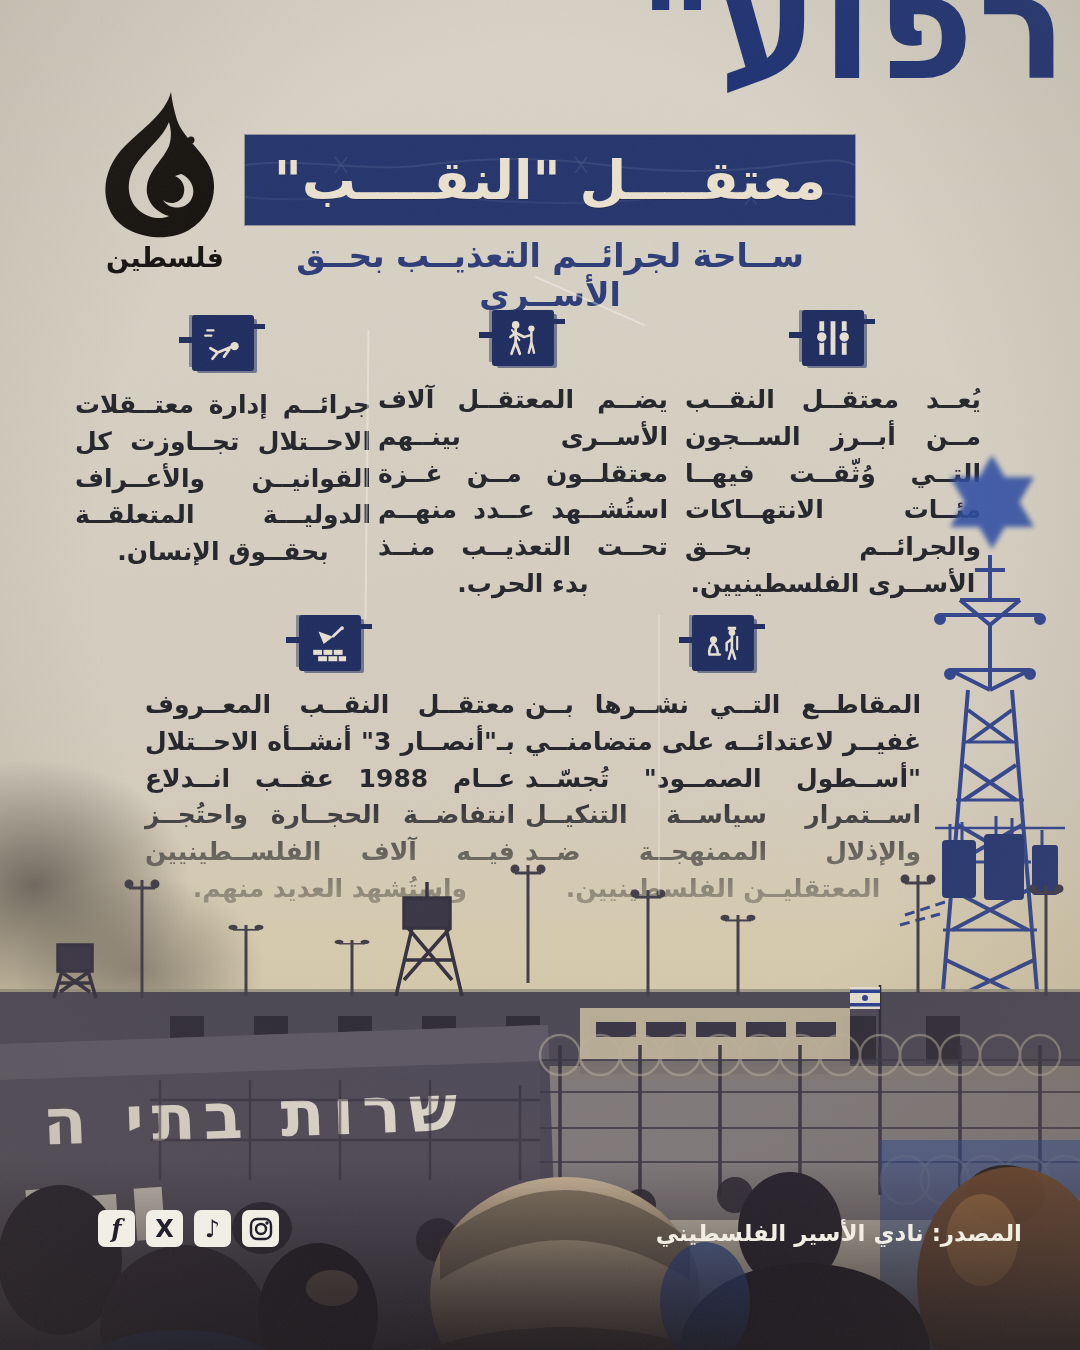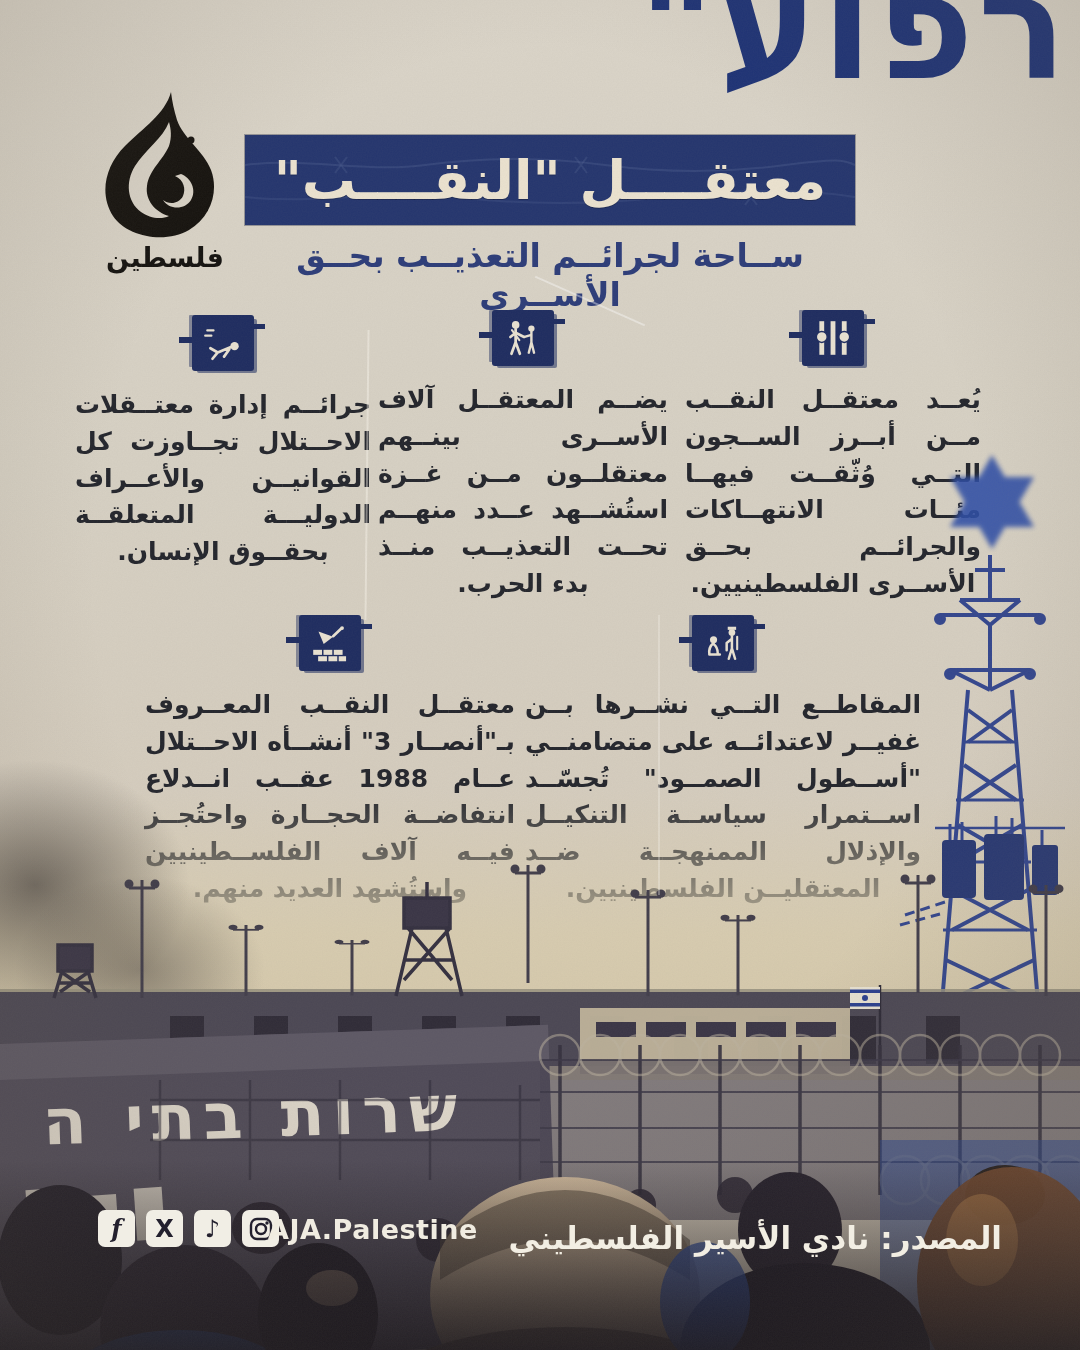--- a/index.html
+++ b/index.html
@@ -63,21 +63,21 @@
     background:radial-gradient(ellipse 75% 70% at 50% 42%,rgba(0,0,0,0) 55%,rgba(95,85,70,.22) 100%);}
   
   .footer{position:absolute;left:0;top:1204px;width:1080px;height:60px;z-index:6;}
   .social-row{position:absolute;left:98px;top:6px;display:flex;gap:11px;}
   .social-box{
     width:37px;height:37px;background:#f1eee5;border-radius:7px;
     display:flex;align-items:center;justify-content:center;color:#23202e;
     font-weight:800;font-size:24px;line-height:1;
   }
   .handle{position:absolute;left:268px;top:10px;color:#f0ece1;font-size:27px;font-weight:800;letter-spacing:.5px;}
-  .source{position:absolute;right:78px;top:16px;direction:rtl;color:#f2eee3;font-size:31px;font-weight:700;}
+  .source{position:absolute;right:58px;top:16px;direction:rtl;color:#f2eee3;font-size:23px;font-weight:700;}
 </style>
 </head>
 <body>
 
 <div class="poster">
 
   <div class="hebrew-top">"עופר</div>
 
   <div class="logo-wrap">
     <svg width="160" height="150" viewBox="0 0 160 150">
@@ -363,21 +363,20 @@
           <span>♪</span>
         </span>
       <span class="social-box">
         <svg width="24" height="24" viewBox="0 0 24 24">
           <rect x="2" y="2" width="20" height="20" rx="6" fill="none" stroke="#23202e" stroke-width="2.4"></rect>
           <circle cx="12" cy="12" r="5" fill="none" stroke="#23202e" stroke-width="2.4"></circle>
           <circle cx="18" cy="6" r="1.7" fill="#23202e"></circle>
         </svg>
       </span>
     </div>
-    <div class="handle">AJA.Palestine</div>
     <div class="source">المصدر: نادي الأسير الفلسطيني</div>
   </div>
 
   <div class="crease c1"></div>
   <div class="crease c2"></div>
   <div class="scratch"></div>
   <div class="paper-vignette"></div>
   <svg class="grain" width="1080" height="1350">
     <filter id="noise">
         <feTurbulence type="fractalNoise" baseFrequency="0.8" numOctaves="2" stitchTiles="stitch"></feTurbulence>

